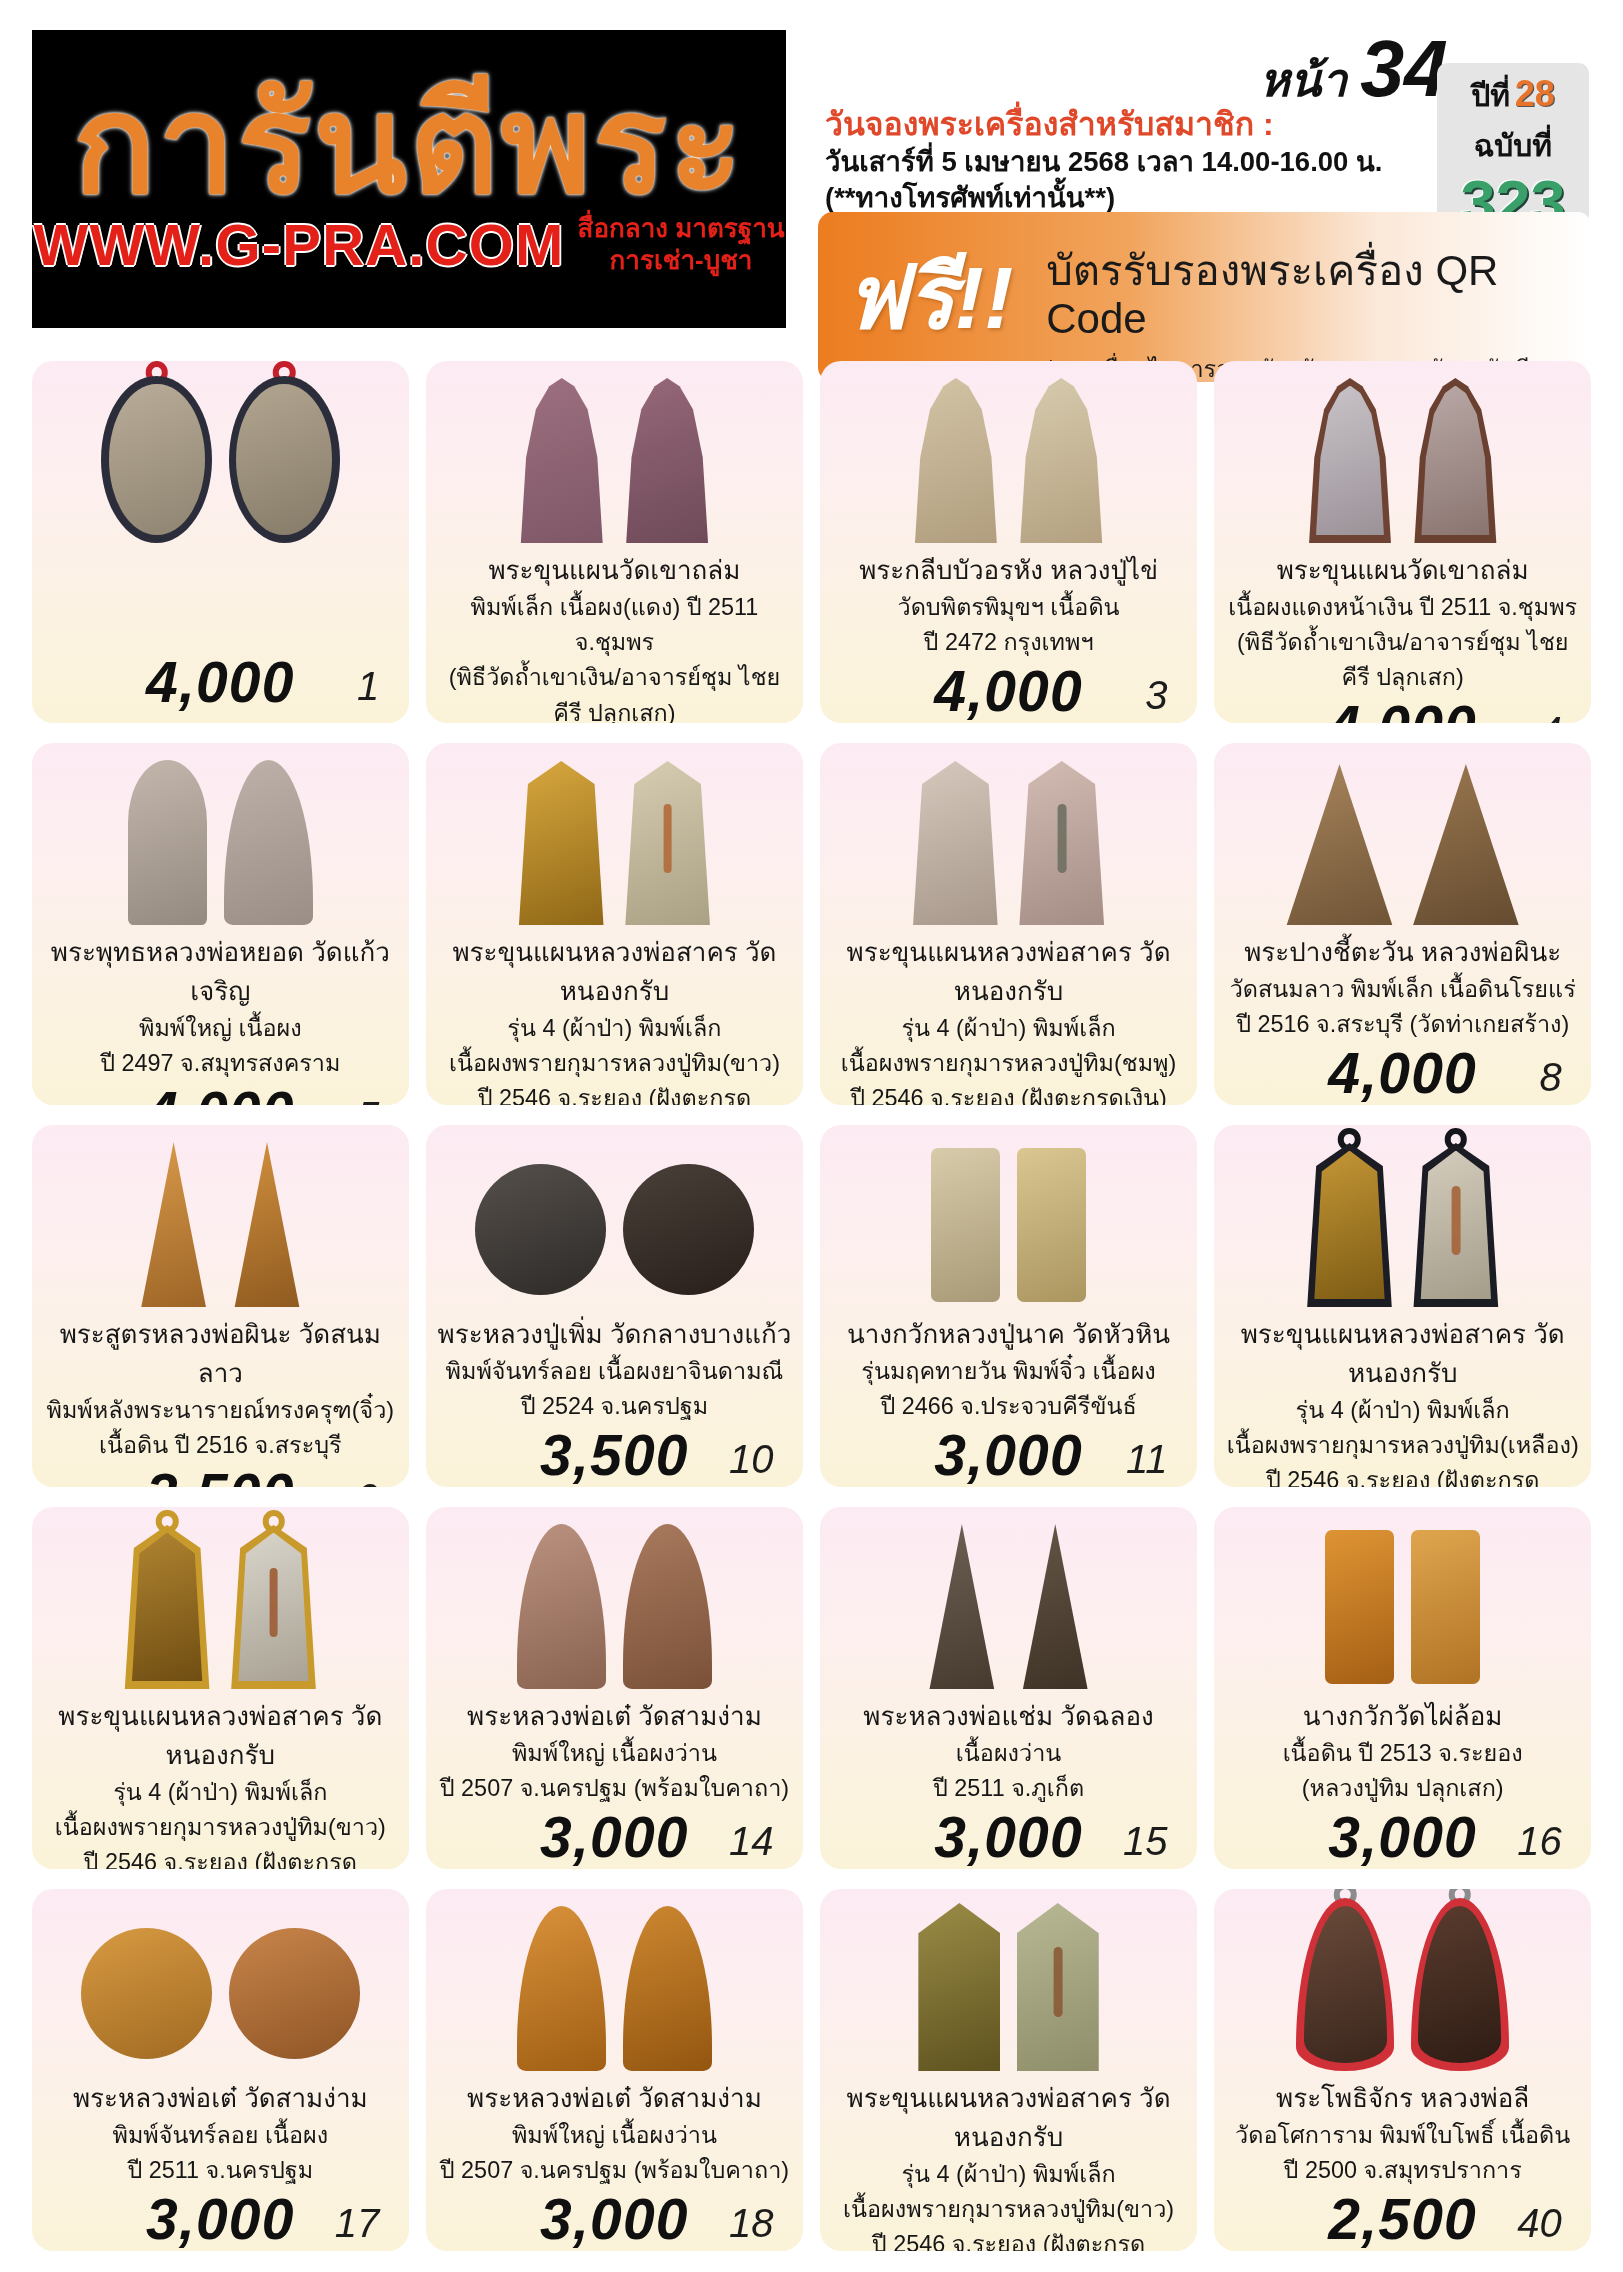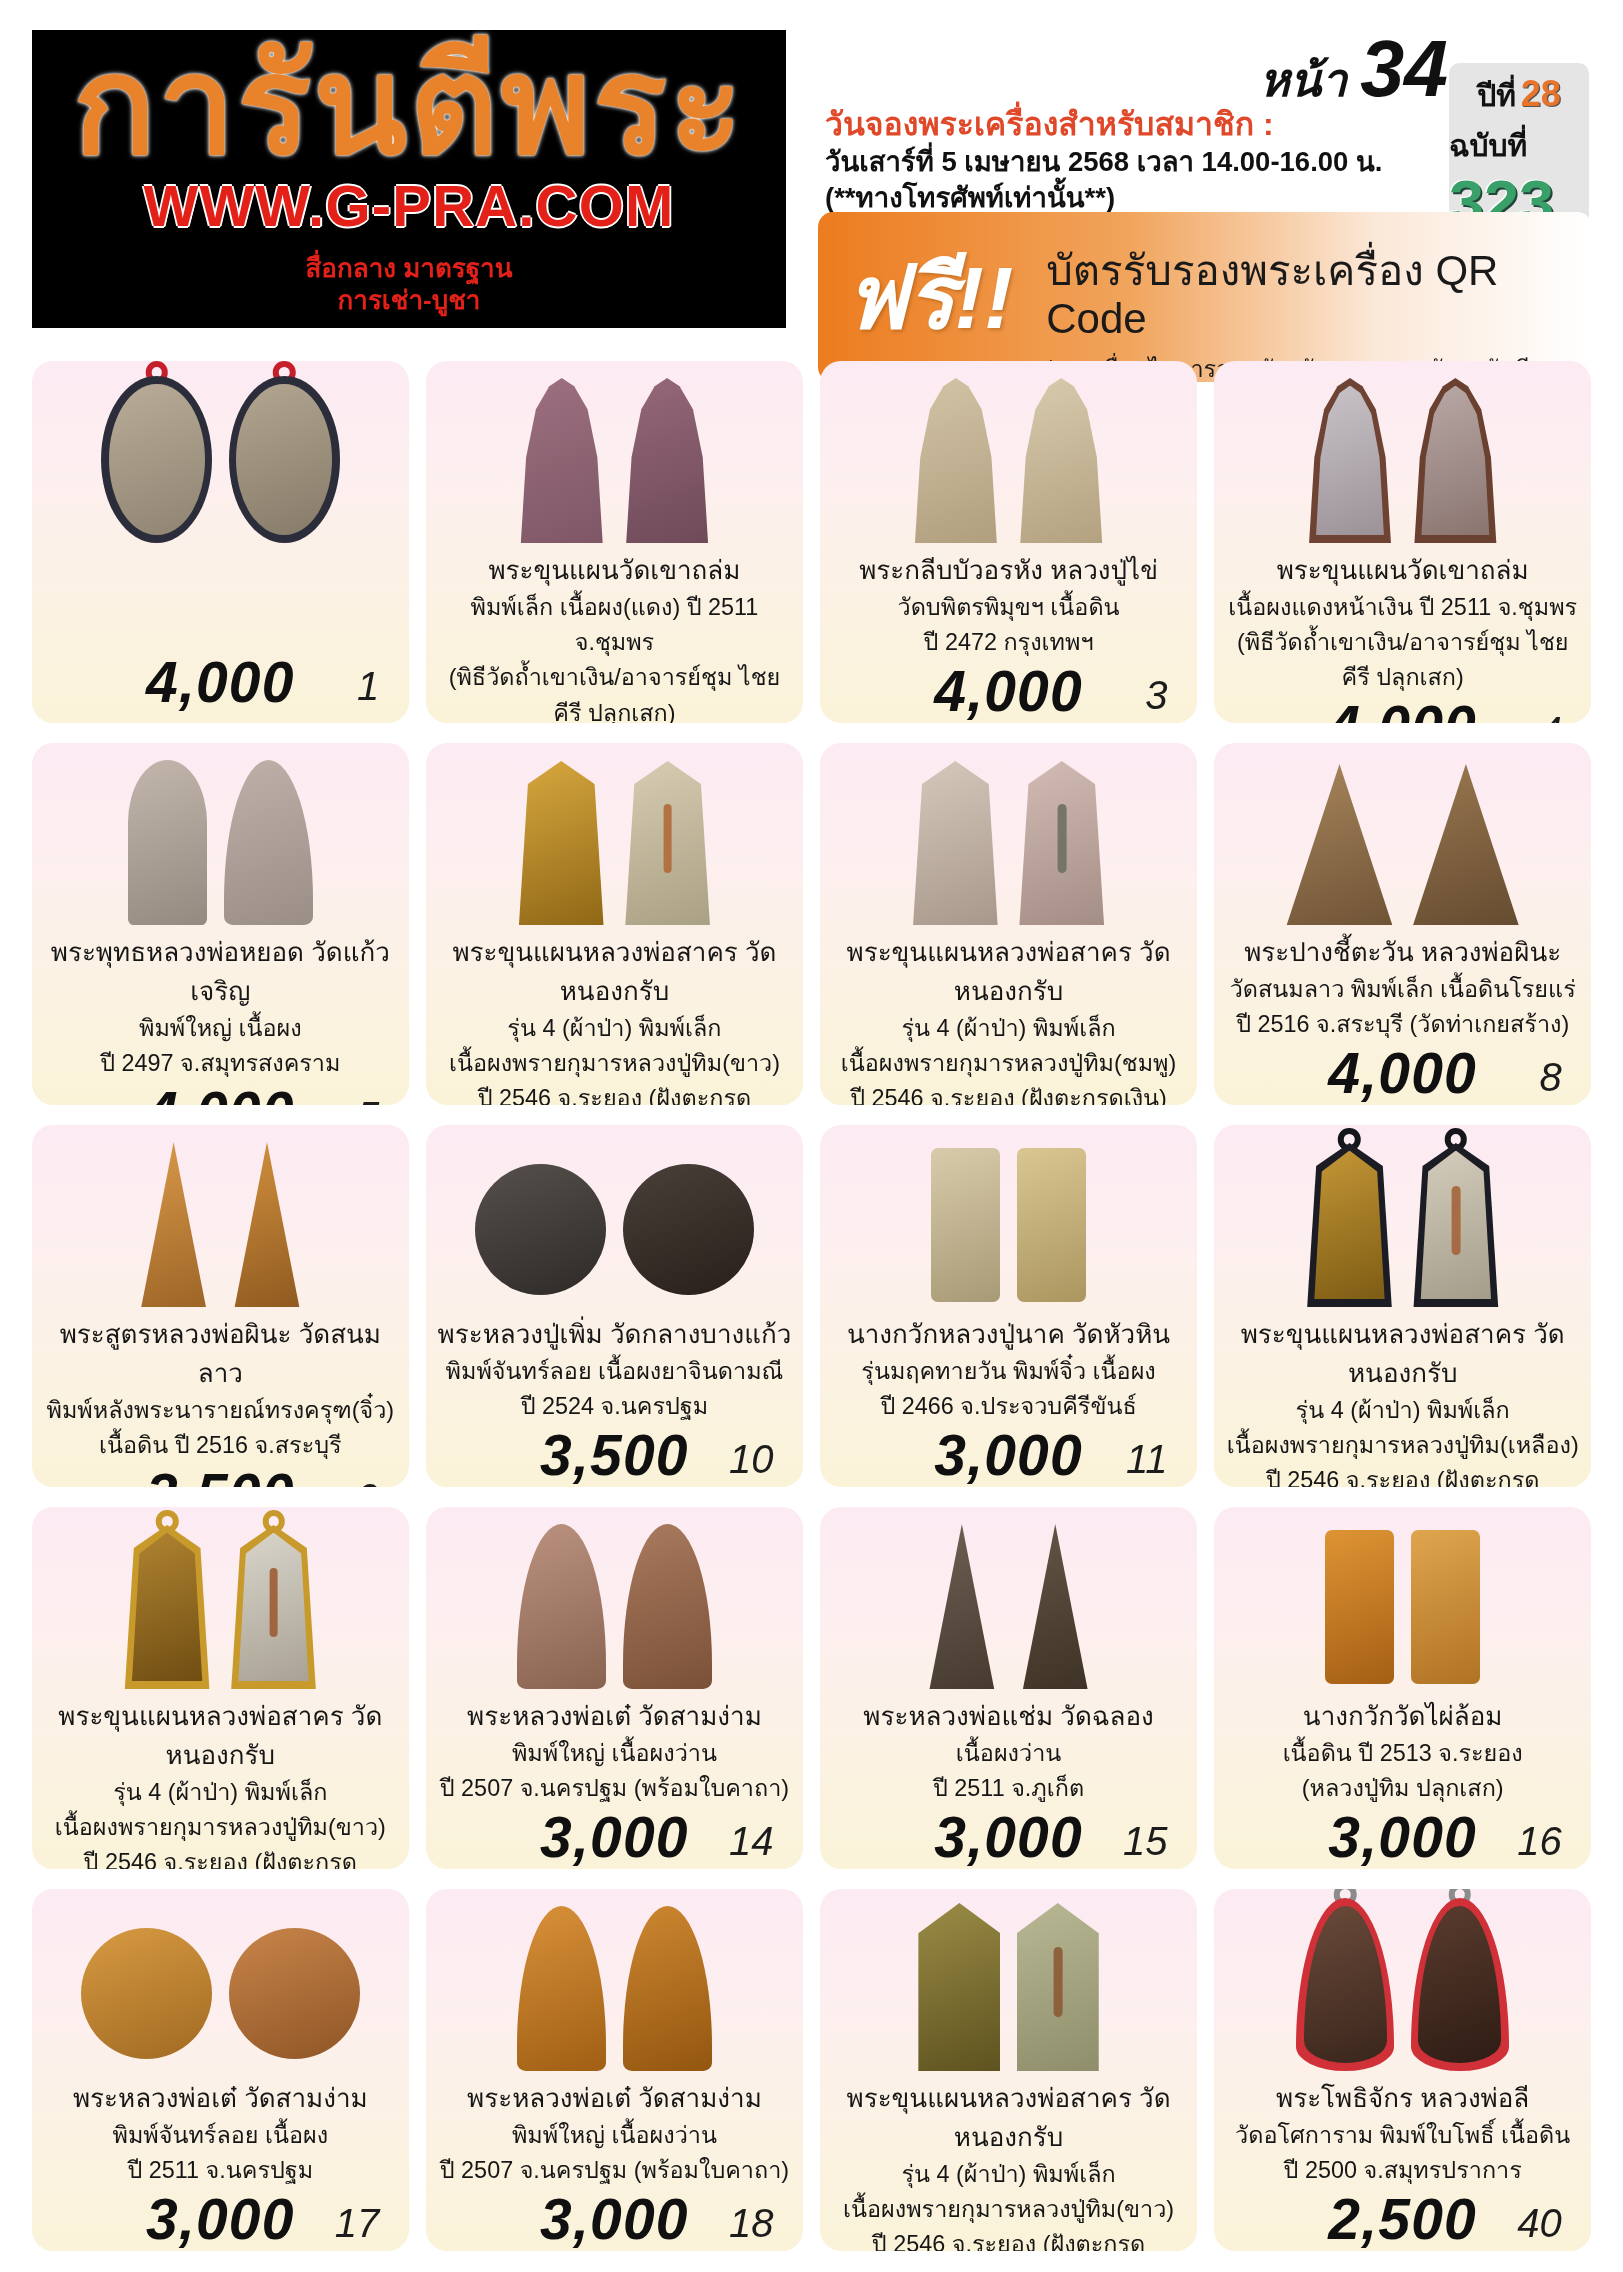--- a/index.html
+++ b/index.html
@@ -3,37 +3,37 @@
 <meta charset="utf-8">
 <style>
   html,body { margin:0; padding:0; background:#fff; font-family:"Liberation Sans", sans-serif; }
   #page { position:relative; width:1623px; height:2273px; background:#ffffff; overflow:hidden; }
 
   
   .logo-box { position:absolute; left:32px; top:30px; width:754px; height:298px; background:#000;
               display:flex; flex-direction:column; align-items:center; justify-content:center; }
   .logo-title { font-size:137px; line-height:0.95; font-weight:bold; color:#e8832c;
                 text-shadow:0 0 2.3px #fff, 0 0 5.8px #fff, 3.5px 3.5px 7px #000; letter-spacing:2.3px; }
-  .logo-row { display:flex; align-items:center; gap:13px; margin-top:0;flex-direction:column; }
+  .logo-row { display:flex; align-items:center; gap:13px; margin-top:0; }
   .logo-site { font-size:58px; font-weight:bold; color:#e32119; letter-spacing:1.2px;
                text-shadow:-1.8px 0 #fff, 1.8px 0 #fff, 0 -1.8px #fff, 0 1.8px #fff, 1.2px 1.2px #fff; }
   .logo-tagline { display:flex; flex-direction:column; align-items:center; }
   .logo-tagline div { font-size:26px; font-weight:bold; color:#e32119; line-height:1.25; }
 
   
   .page-no { position:absolute; top:23.4px; right:175px; font-style:italic; color:#111; white-space:nowrap; }
   .page-no .lbl { font-size:46px; font-weight:bold; }
   .page-no .val { font-size:79px; font-weight:bold; margin-left:10.5px; }
 
   .booking { position:absolute; left:825px; top:104px; width:596px; }
   .bk-label { color:#e0482a; font-size:32px; font-weight:bold; line-height:1.25; }
   .bk-detail { color:#111; font-size:27.5px; font-weight:bold; line-height:1.3; margin-bottom:5.8px; }
 
-  .issue-box { position:absolute; right:34px; top:63px; width:140px; padding:9.3px 0 11.7px;
-               background:#e5e5e5; border-radius:10.5px; }
+  .issue-box { position:absolute; right:34px; top:63px; width:152px; padding:9.3px 0 11.7px;
+               background:#e5e5e5; border-radius:10.5px; text-align:center; }
   .issue-line1 { display:flex; justify-content:center; align-items:baseline; gap:4.7px; }
   .issue-year-label { font-size:30px; font-weight:bold; color:#111; }
   .issue-year { font-size:36px; font-weight:bold; color:#e8732a; text-shadow:1.2px 1.2px 0 #555; }
   .issue-label { font-size:30px; font-weight:bold; color:#111; margin-top:2.3px; }
   .issue-number { font-size:63px; font-weight:bold; color:#3aa06a; line-height:1.05;
                   text-shadow:1.8px 1.8px 0 #24443a, -1.2px -1.2px 0 #fff; }
 
   
   .promo { position:absolute; left:818px; top:212px; width:774px; height:170px; border-radius:15px;
            background:linear-gradient(90deg,#ec7c1f 0%,#f1a45c 40%,#fbe8d8 72%,#ffffff 100%);

